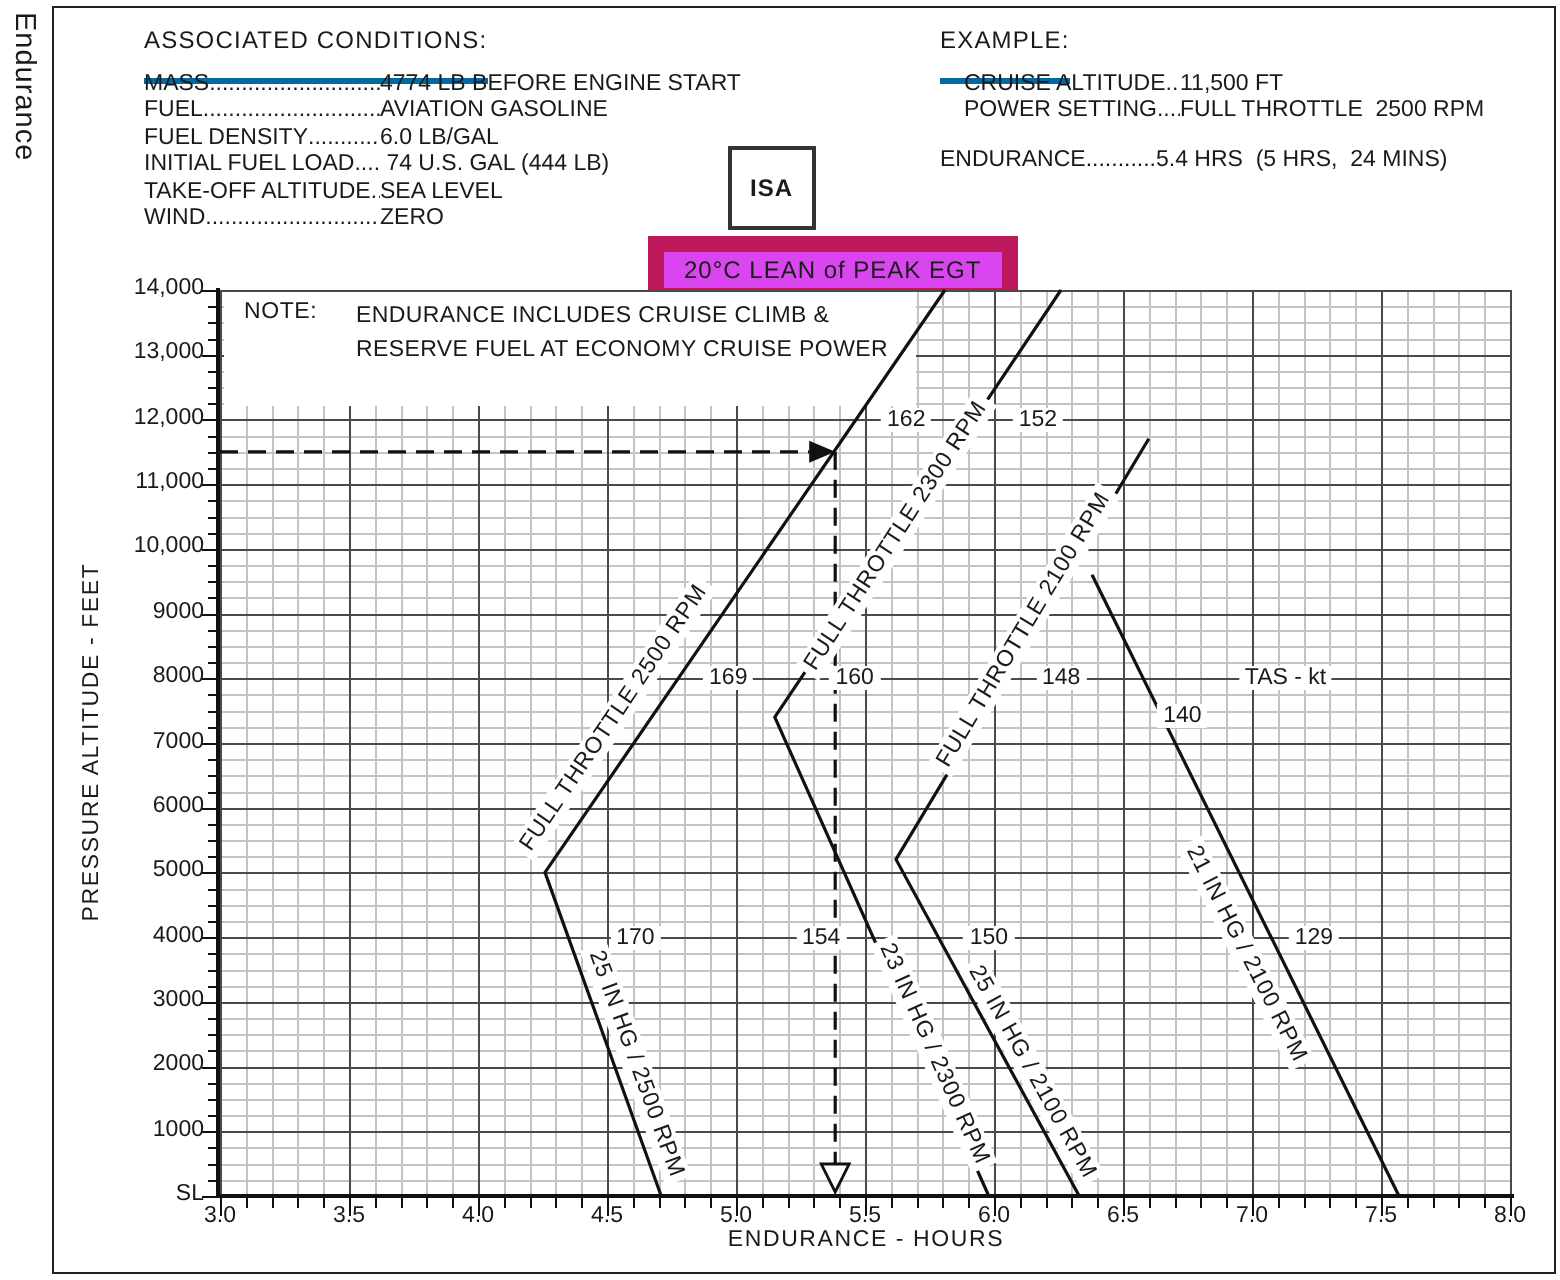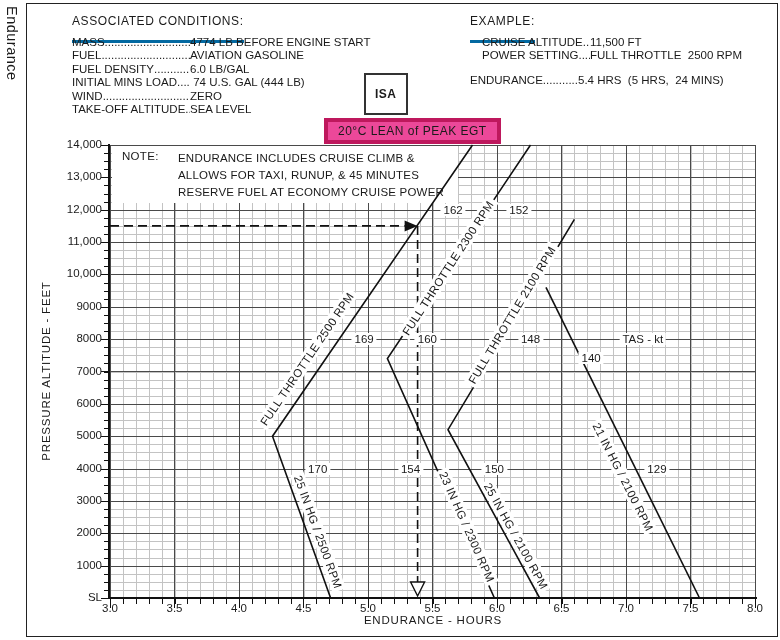--- a/index.html
+++ b/index.html
@@ -13,22 +13,22 @@
              padding-bottom:12px;white-space:nowrap;text-align:right;}
   .row{display:flex;font-size:11.5px;line-height:13.4px;white-space:nowrap;}
   .lcol{display:flex;overflow:hidden;}
   .cond .lcol{width:118px;}
   .ex .lcol{width:108px;}
   .dots{flex:1;overflow:hidden;white-space:nowrap;}
   .dots::before{content:"...................................................................";}
   .val{white-space:pre;}
   #isa-badge{left:364px;top:73px;border:2px solid #333;padding:12px 9px;
              font-size:12px;font-weight:bold;letter-spacing:0.5px;background:#fff;}
-  #egt-badge{left:324px;top:118px;border:4px solid #be185d;padding:2px 10px;
-             font-size:12px;letter-spacing:0.5px;background:#ec4899;white-space:nowrap;}
+  #egt-badge{left:324px;top:118px;border:8px solid #be185d;padding:2px 10px;
+             font-size:12px;letter-spacing:0.5px;background:#d946ef;white-space:nowrap;}
   #grid{left:110px;top:145px;width:645px;height:453px;background-color:#fff;
     border-right:1px solid #4a4a4a;
     background-image:
       repeating-linear-gradient(90deg,#4a4a4a 0,#4a4a4a 1px,transparent 1px,transparent 64.5px),
       repeating-linear-gradient(180deg,#4a4a4a 0,#4a4a4a 1px,transparent 1px,transparent 32.3571px),
       repeating-linear-gradient(90deg,#c3c3c3 0,#c3c3c3 1px,transparent 1px,transparent 12.9px),
       repeating-linear-gradient(180deg,#c3c3c3 0,#c3c3c3 1px,transparent 1px,transparent 8.0893px);}
   #y-axis-line{left:108px;top:144px;width:2px;height:455px;background:#111;}
   #x-axis-line{left:108px;top:597px;width:649px;height:2px;background:#111;}
   #x-minor-ticks{left:110px;top:599px;width:646px;height:5px;
@@ -80,38 +80,38 @@
       </div>
       <div class="row">
         <div class="lcol">
           <div>FUEL DENSITY</div>
           <div class="dots"></div>
         </div>
         <div class="val">6.0 LB/GAL</div>
       </div>
       <div class="row">
         <div class="lcol">
-          <div>INITIAL MINS LOAD</div>
+          <div>INITIAL FUEL LOAD</div>
           <div class="dots"></div>
         </div>
         <div class="val"> 74 U.S. GAL (444 LB)</div>
       </div>
       <div class="row">
         <div class="lcol">
+          <div>TAKE-OFF ALTITUDE</div>
+          <div class="dots"></div>
+        </div>
+        <div class="val">SEA LEVEL</div>
+      </div>
+      <div class="row">
+        <div class="lcol">
           <div>WIND</div>
           <div class="dots"></div>
         </div>
         <div class="val">ZERO</div>
-      </div>
-      <div class="row">
-        <div class="lcol">
-          <div>TAKE-OFF ALTITUDE</div>
-          <div class="dots"></div>
-        </div>
-        <div class="val">SEA LEVEL</div>
       </div>
     </div>
 
   <div class="abs" style="left:470px;top:11px;"><span class="blk-title">EXAMPLE:</span></div>
   <div id="ex-list" class="abs ex" style="left:470px;top:36px;width:290px;margin-left:12px;">
       <div class="row">
         <div class="lcol">
           <div>CRUISE ALTITUDE</div>
           <div class="dots"></div>
         </div>
@@ -143,21 +143,20 @@
   <div id="x-axis-line" class="abs"></div>
   <div id="x-major-ticks" class="abs"></div>
   <div id="x-minor-ticks" class="abs"></div>
   <div id="y-major-ticks" class="abs"></div>
   <div id="y-minor-ticks" class="abs"></div>
 
   <div id="note-box" class="abs">
     <div class="nlab">NOTE:</div>
     <div class="nlines" id="note-lines">
         <div>ENDURANCE INCLUDES CRUISE CLIMB &amp;</div>
-        <div>ALLOWS FOR TAXI, RUNUP, &amp; 45 MINUTES</div>
         <div>RESERVE FUEL AT ECONOMY CRUISE POWER</div>
       </div>
   </div>
 
   <svg id="chart-canvas" class="abs" width="645" height="453" viewBox="0 0 645 453">
       <polyline points="362.5,0.0 162.5,291.2 220.6,453.0" fill="none" stroke="#111" stroke-width="1.6"></polyline>
       <polyline points="420.5,0.0 277.4,213.6 384.4,453.0" fill="none" stroke="#111" stroke-width="1.6"></polyline>
       <polyline points="464.4,74.4 338.0,284.7 429.6,453.0" fill="none" stroke="#111" stroke-width="1.6"></polyline>
       <polyline points="436.0,142.4 589.5,453.0" fill="none" stroke="#111" stroke-width="1.6"></polyline>
       <line x1="0" y1="80.89334999999994" x2="294.6" y2="80.89334999999994" stroke="#111" stroke-width="1.6" stroke-dasharray="9 5"></line>

